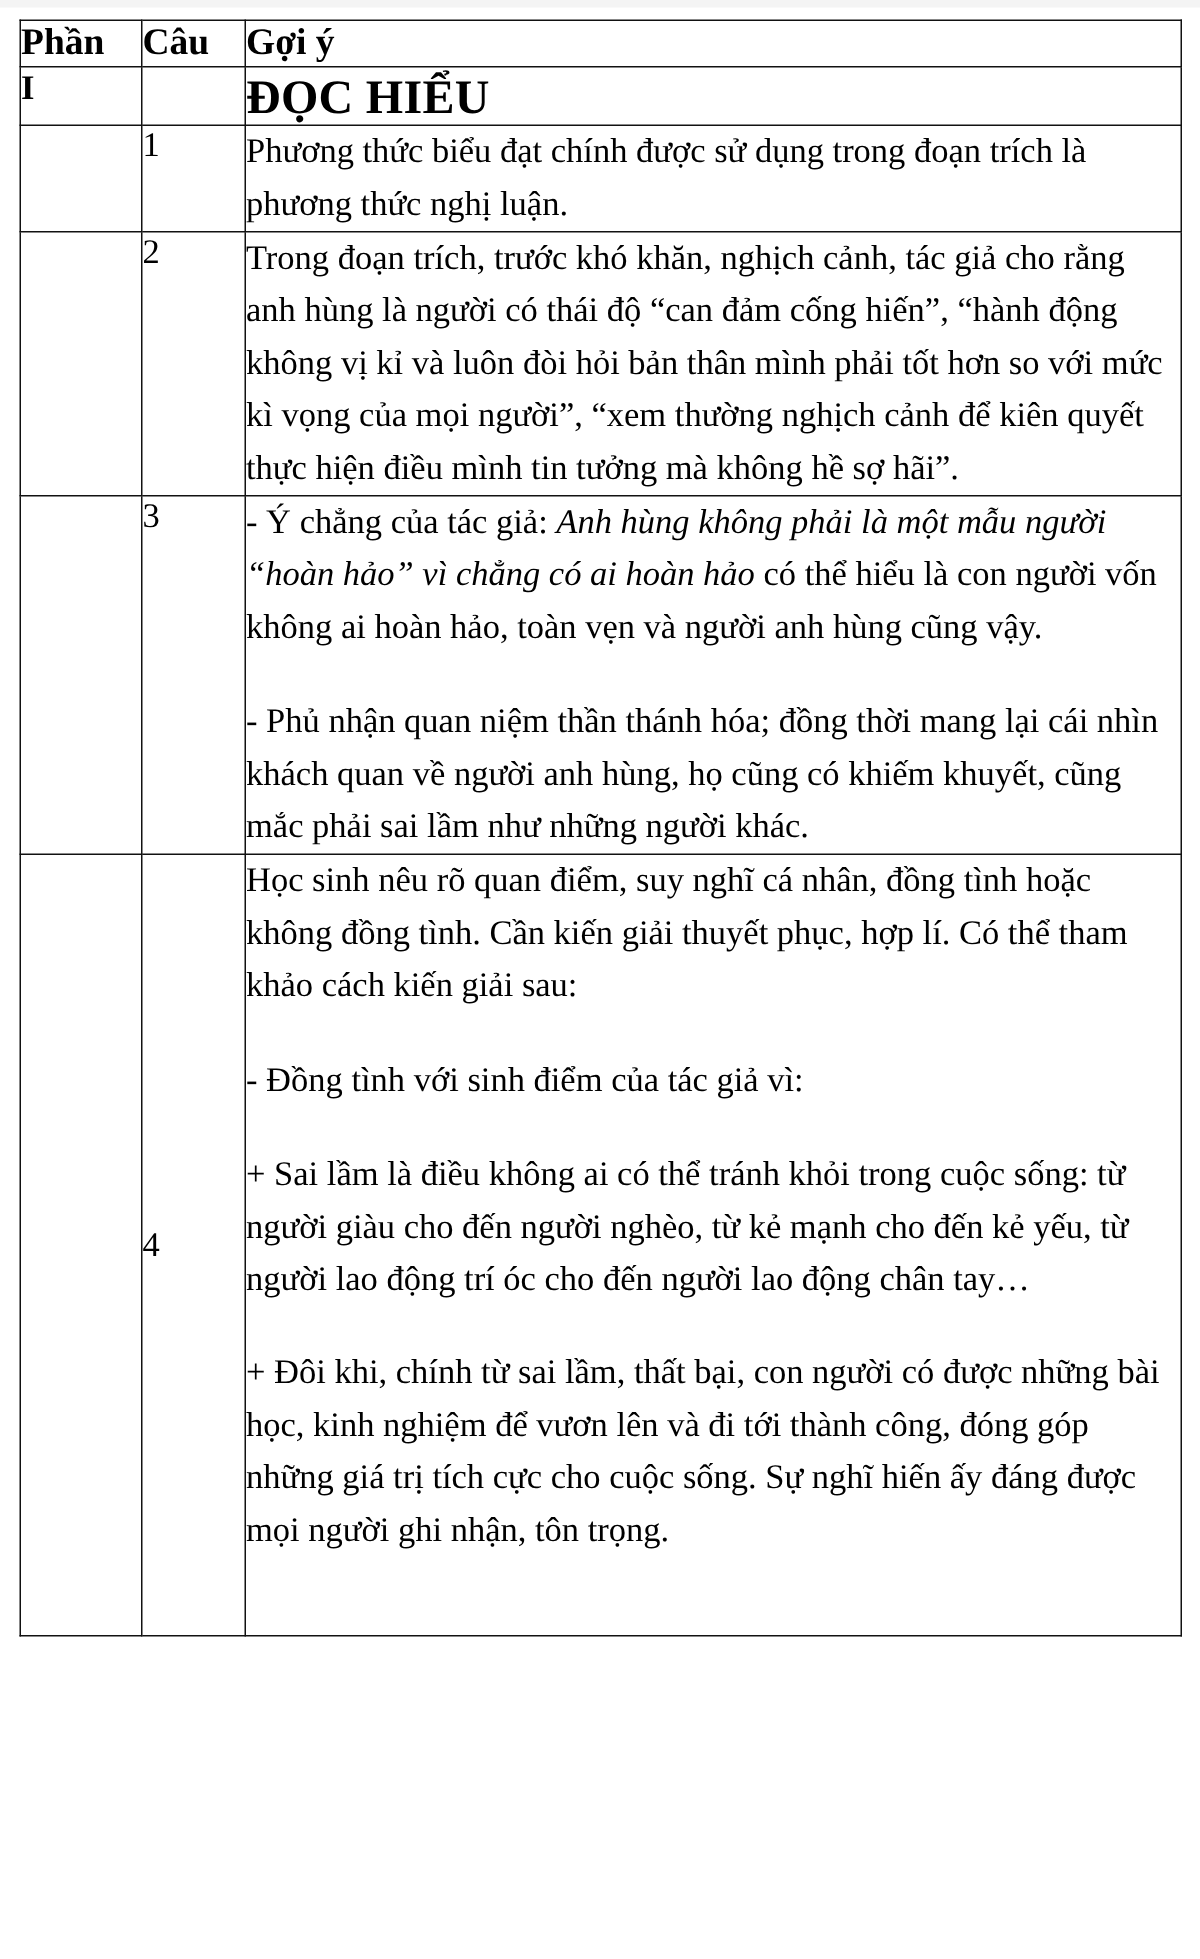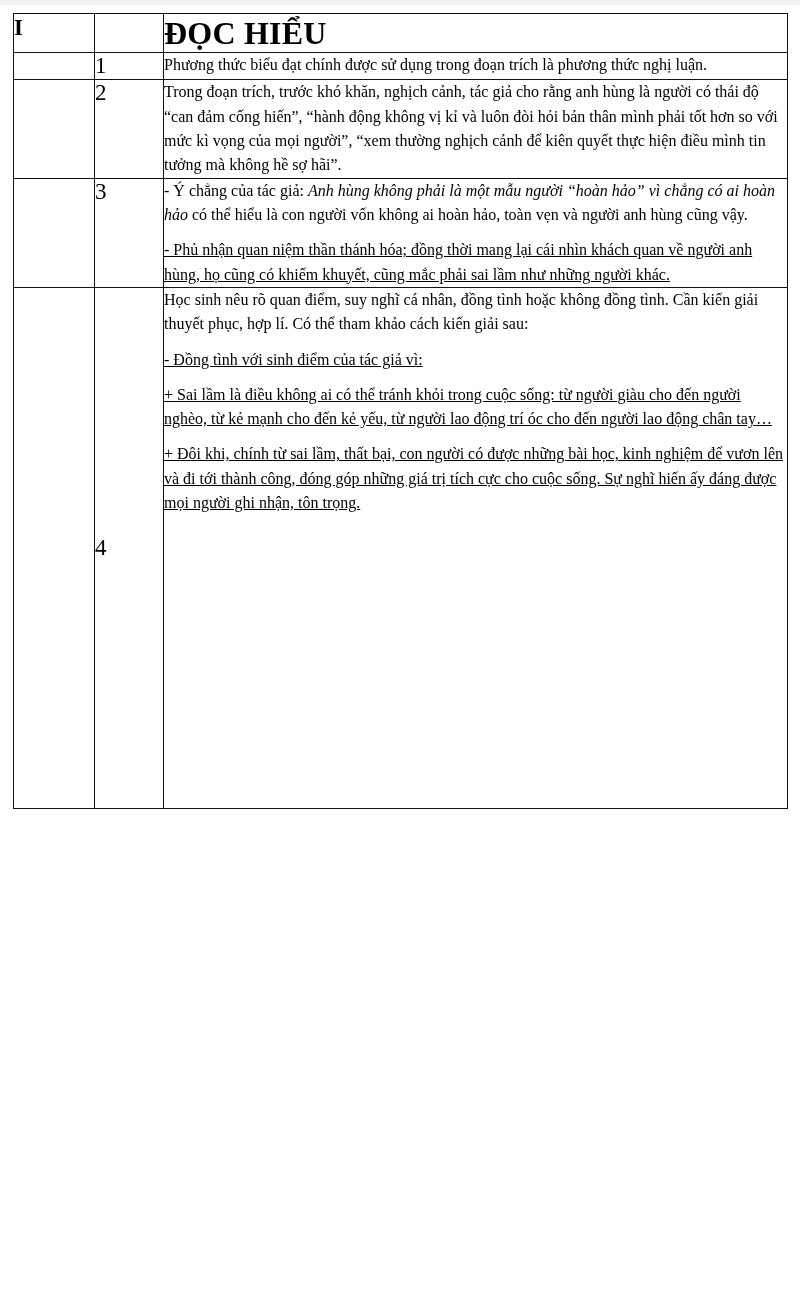--- a/index.html
+++ b/index.html
@@ -81,32 +81,31 @@
     text-align: left;
     font-size: 23px;
     vertical-align: middle;
     padding-left: 22px;
     padding-right: 6px;
   }
 
   .num-cell.num-top-bias { vertical-align: middle; }
 
   .body-cell {
-    font-size: 16px;
+    font-size: 23px;
     line-height: 1.52;
     padding: 12px 14px 14px 11px;
     vertical-align: top;
   }
 
   .body-cell p {
     margin: 0 0 0 0;
   }
   .body-cell p + p {
-    margin-top: 11px;
-    text-decoration: underline;
+    margin-top: 28px;
   }
 
   .it { font-style: italic; }
 
   .blank { }
 
   
   .row-4 td { height: 520px; }
 </style>
 </head>
@@ -115,20 +114,25 @@
 <div id="page">
   <div class="scan-top-band"></div>
 
   <table class="answer-table">
     <colgroup>
       <col class="c-phan">
       <col class="c-cau">
       <col class="c-goi">
     </colgroup>
     <tbody>
+      <tr>
+        <td class="head-cell">Phần</td>
+        <td class="head-cell">Câu</td>
+        <td class="head-cell">Gợi ý</td>
+      </tr>
 
       <tr>
         <td class="roman-cell">I</td>
         <td class="blank"></td>
         <td class="section-title">ĐỌC HIỂU</td>
       </tr>
 
       <tr class="row-1">
         <td class="blank"></td>
         <td class="num-cell">1</td>

